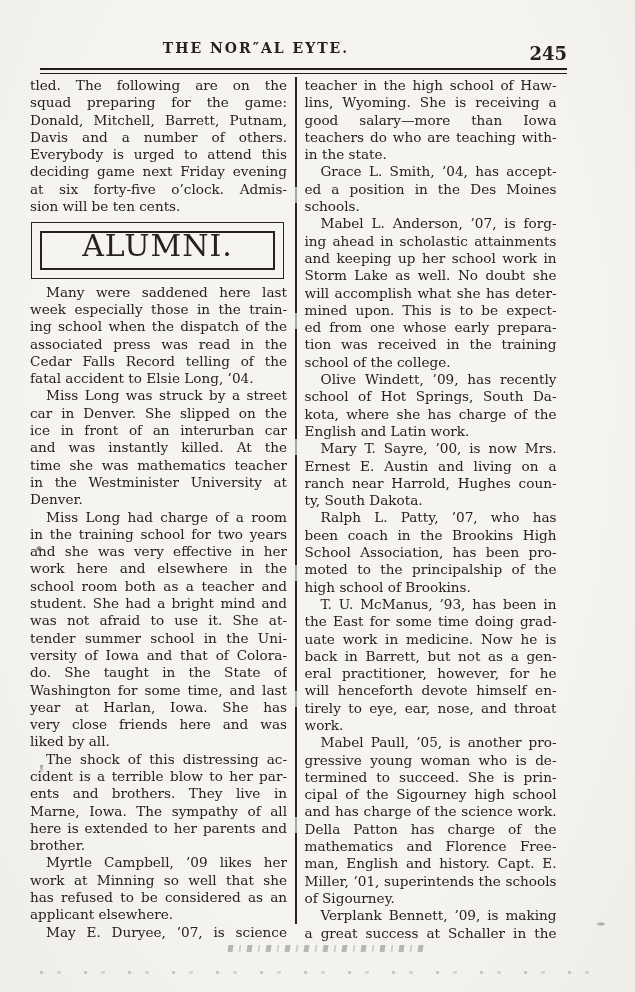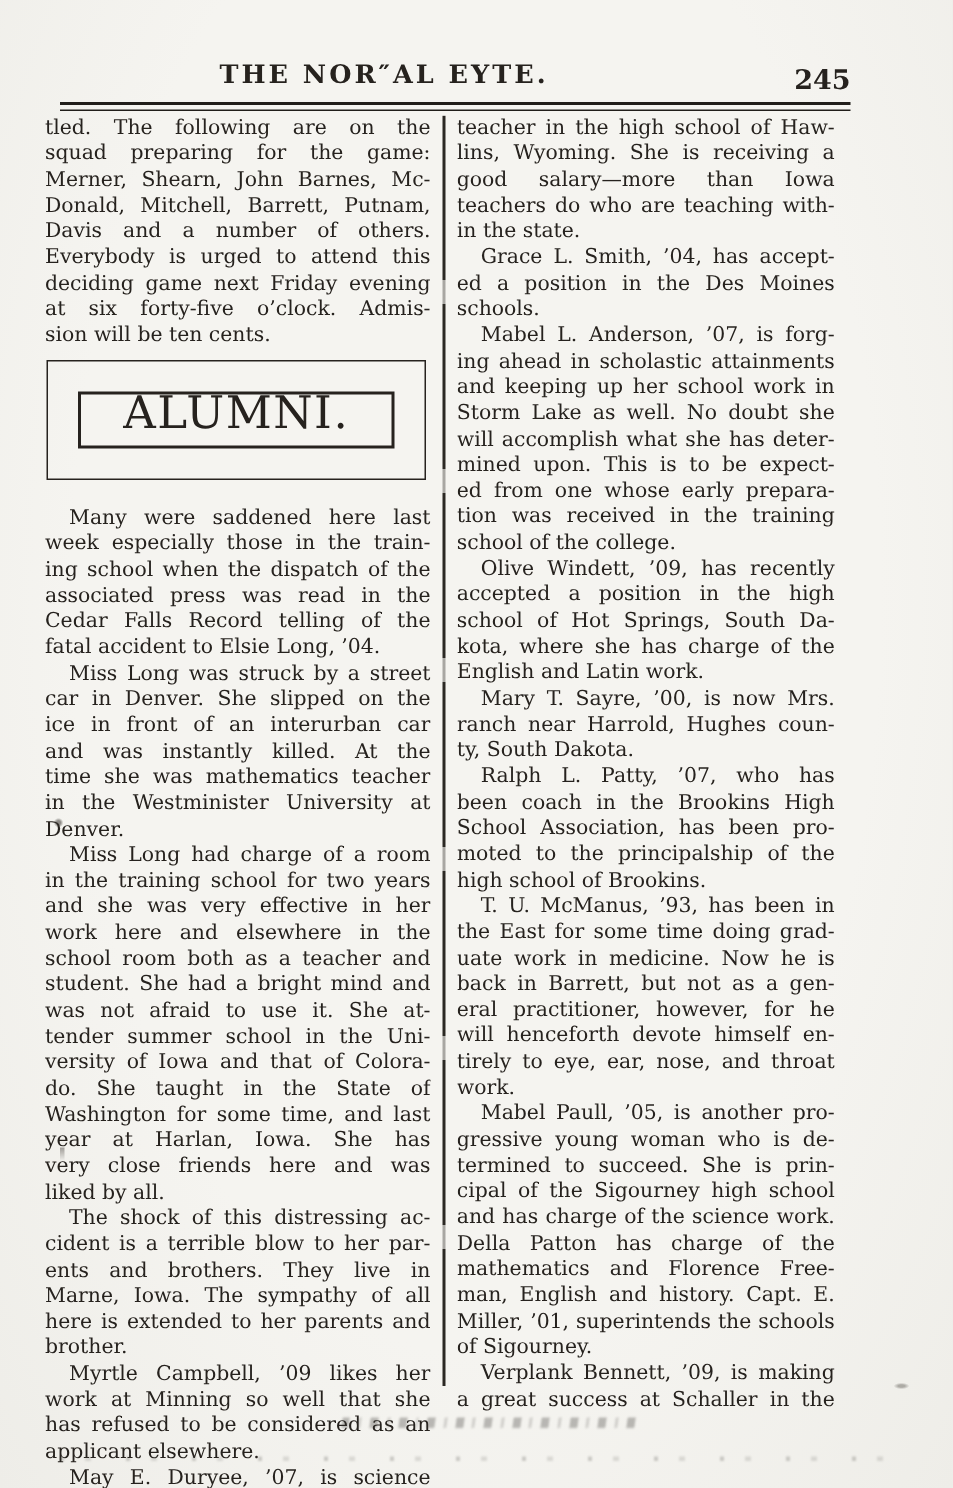--- a/index.html
+++ b/index.html
@@ -10,21 +10,21 @@
   }
   .page{
     position:relative;width:635px;height:992px;overflow:hidden;
     background:#f3f2ee;
     background-image:radial-gradient(ellipse at 50% 40%, #f5f4f0 60%, #eeede8 100%);
     color:#26221e;
   }
   
   .header-title{
     position:absolute;top:40px;left:40px;width:432px;
-    text-align:center;font-size:17px;font-weight:bold;
+    text-align:center;font-size:14px;font-weight:bold;
     letter-spacing:2px;color:#26221e;
   }
   .page-number{
     position:absolute;top:43px;left:480px;width:87px;
     text-align:right;font-size:18px;font-weight:bold;color:#26221e;
   }
   .header-rule{
     position:absolute;top:68px;left:40px;width:527px;height:3px;
     border-top:2.8px solid #211e1a;border-bottom:1.5px solid #211e1a;
   }
@@ -44,23 +44,23 @@
   
   .para{margin:0;}
   .line{
     text-align:justify;text-align-last:justify;
     overflow:hidden;
   }
   .line.indent{text-indent:16px;}
   .line.end{text-align-last:left;}
   
   .alumni-box{
-    margin:7px 3px 17px 1px;
+    margin:7px 3px 5px 1px;
     border:1.3px solid #26221e;
-    padding:20px;
+    padding:8px;
   }
   .alumni-box-inner{
     border:2.8px solid #26221e;
     text-align:center;
     padding:4px 0 7px 0;
   }
   .alumni-heading{
     font-size:30px;letter-spacing:1px;color:#26221e;
   }
   
@@ -102,21 +102,20 @@
   <div class="page-number">245</div>
   <div class="header-rule"></div>
 
   <div class="columns">
 
     <div class="col col-left">
       <div>
           <div class="para">
             <div class="line">tled. The following are on the</div>
             <div class="line">squad preparing for the game:</div>
-            <div class="line">Merner, Shearn, John Barnes, Mc-</div>
             <div class="line">Donald, Mitchell, Barrett, Putnam,</div>
             <div class="line">Davis and a number of others.</div>
             <div class="line">Everybody is urged to attend this</div>
             <div class="line">deciding game next Friday evening</div>
             <div class="line">at six forty-five o’clock. Admis-</div>
             <div class="line end">sion will be ten cents.</div>
           </div>
         </div>
 
       <div class="alumni-box">
@@ -201,27 +200,27 @@
             <div class="line">and keeping up her school work in</div>
             <div class="line">Storm Lake as well. No doubt she</div>
             <div class="line">will accomplish what she has deter-</div>
             <div class="line">mined upon. This is to be expect-</div>
             <div class="line">ed from one whose early prepara-</div>
             <div class="line">tion was received in the training</div>
             <div class="line end">school of the college.</div>
           </div>
           <div class="para">
             <div class="line indent">Olive Windett, ’09, has recently</div>
-            <div class="line">accepted a position in the high</div>
             <div class="line">school of Hot Springs, South Da-</div>
             <div class="line">kota, where she has charge of the</div>
             <div class="line end">English and Latin work.</div>
           </div>
           <div class="para">
             <div class="line indent">Mary T. Sayre, ’00, is now Mrs.</div>
+            <div class="line">Ernest E. Austin and living on a</div>
             <div class="line">ranch near Harrold, Hughes coun-</div>
             <div class="line end">ty, South Dakota.</div>
           </div>
           <div class="para">
             <div class="line indent">Ralph L. Patty, ’07, who has</div>
             <div class="line">been coach in the Brookins High</div>
             <div class="line">School Association, has been pro-</div>
             <div class="line">moted to the principalship of the</div>
             <div class="line end">high school of Brookins.</div>
           </div>

